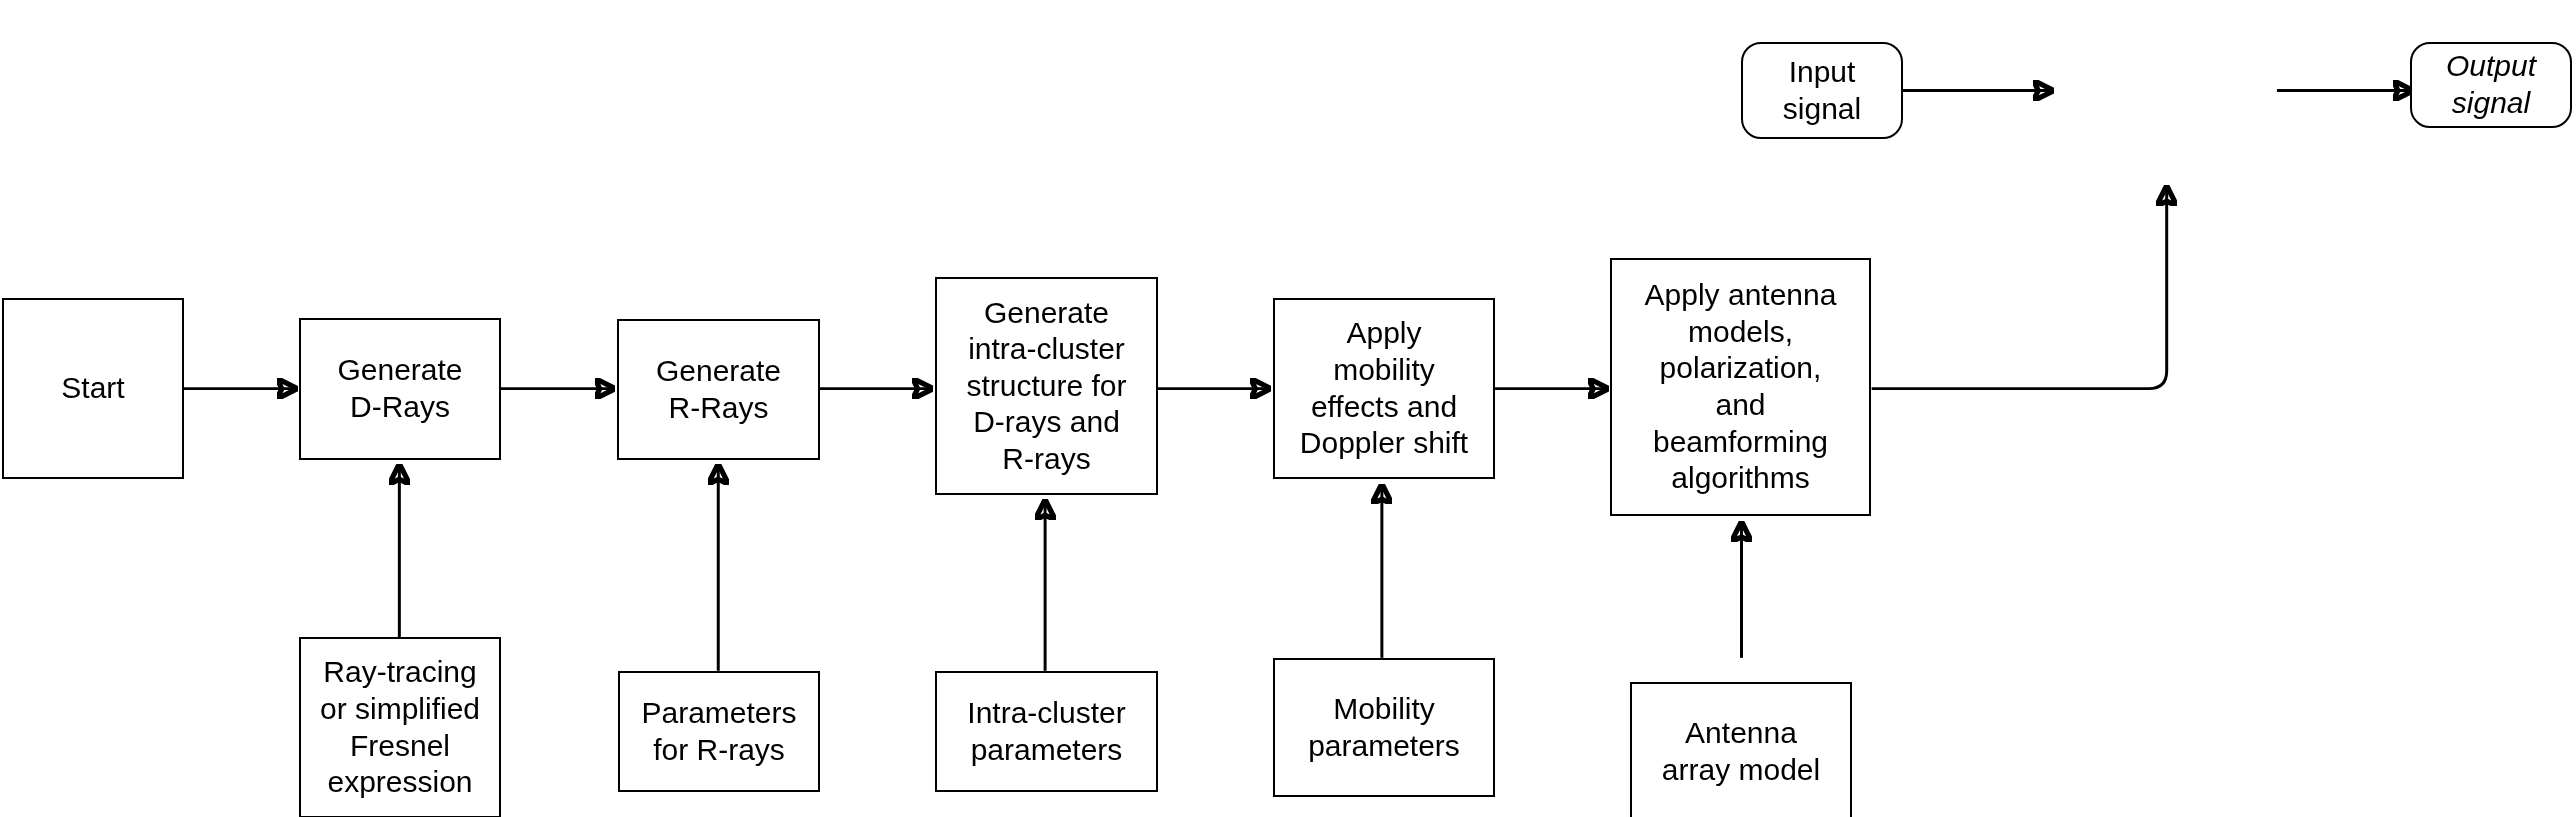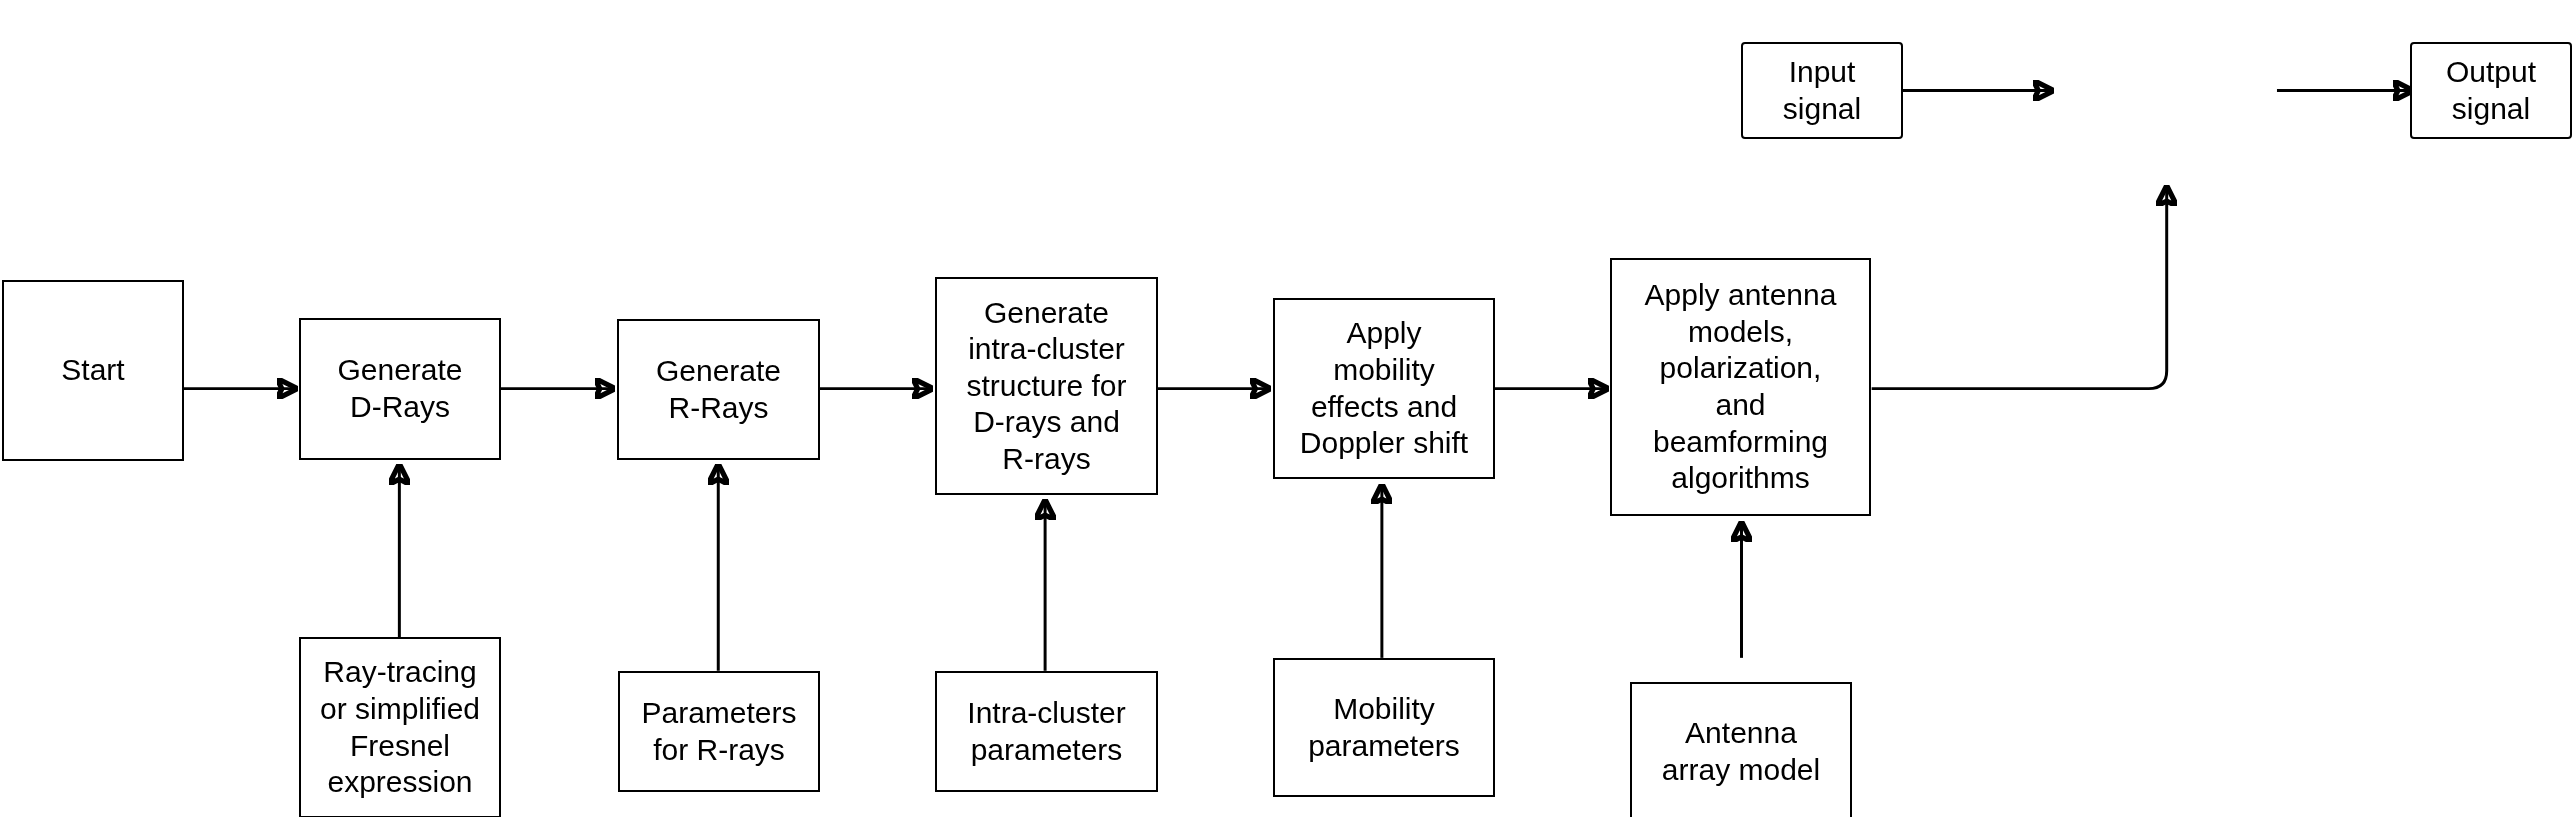--- a/index.html
+++ b/index.html
@@ -20,21 +20,21 @@
     align-items:center;
     justify-content:center;
     text-align:center;
     color:#000000;
     font-size:30px;
     line-height:1.22;
     padding:2px 6px;
     white-space:pre-line;
     z-index:2;
   }
-  .node.rounded{border-radius:4px;}
+  .node.rounded{border-radius:20px;}
   svg.wires{
     position:absolute;
     left:0;top:0;
     width:2576px;
     height:818px;
     z-index:1;
     pointer-events:none;
   }
   svg.wires line, svg.wires path{
     stroke:#000000;
@@ -70,21 +70,21 @@
 
     <line x1="2292" y1="91" x2="2426" y2="91" marker-end="url(#arrow)"></line>
 
     <line x1="402" y1="641" x2="402" y2="470" marker-end="url(#arrow)"></line>
     <line x1="723" y1="675" x2="723" y2="470" marker-end="url(#arrow)"></line>
     <line x1="1052" y1="675" x2="1052" y2="506" marker-end="url(#arrow)"></line>
     <line x1="1391" y1="662" x2="1391" y2="490" marker-end="url(#arrow)"></line>
     <line x1="1753" y1="662" x2="1753" y2="528" marker-end="url(#arrow)"></line>
   </svg>
 
-  <div class="node" style="left:2px;top:280px;width:182px;height:181px;">Start</div>
+  <div class="node" style="left:2px;top:298px;width:182px;height:181px;">Start</div>
 
   <div class="node" style="left:299px;top:318px;width:202px;height:142px;">Generate
 D-Rays</div>
 
   <div class="node" style="left:617px;top:319px;width:203px;height:141px;">Generate
 R-Rays</div>
 
   <div class="node" style="left:935px;top:277px;width:223px;height:218px;">Generate
 intra-cluster
 structure for
@@ -100,21 +100,21 @@
 
   <div class="node" style="left:1273px;top:298px;width:222px;height:181px;">Apply
 mobility
 effects and
 Doppler shift</div>
 
   <div class="node rounded" style="left:1741px;top:42px;width:162px;height:97px;">Input
 signal</div>
 
 
-  <div class="node rounded" style="left:2410px;top:42px;width:162px;height:97px;">Output
+  <div class="node rounded" style="left:2410px;top:42px;width:162px;height:86px;font-style:italic;">Output
 signal</div>
 
   <div class="node" style="left:299px;top:637px;width:202px;height:181px;">Ray-tracing
 or simplified
 Fresnel
 expression</div>
 
   <div class="node" style="left:618px;top:671px;width:202px;height:121px;">Parameters
 for R-rays</div>
 

